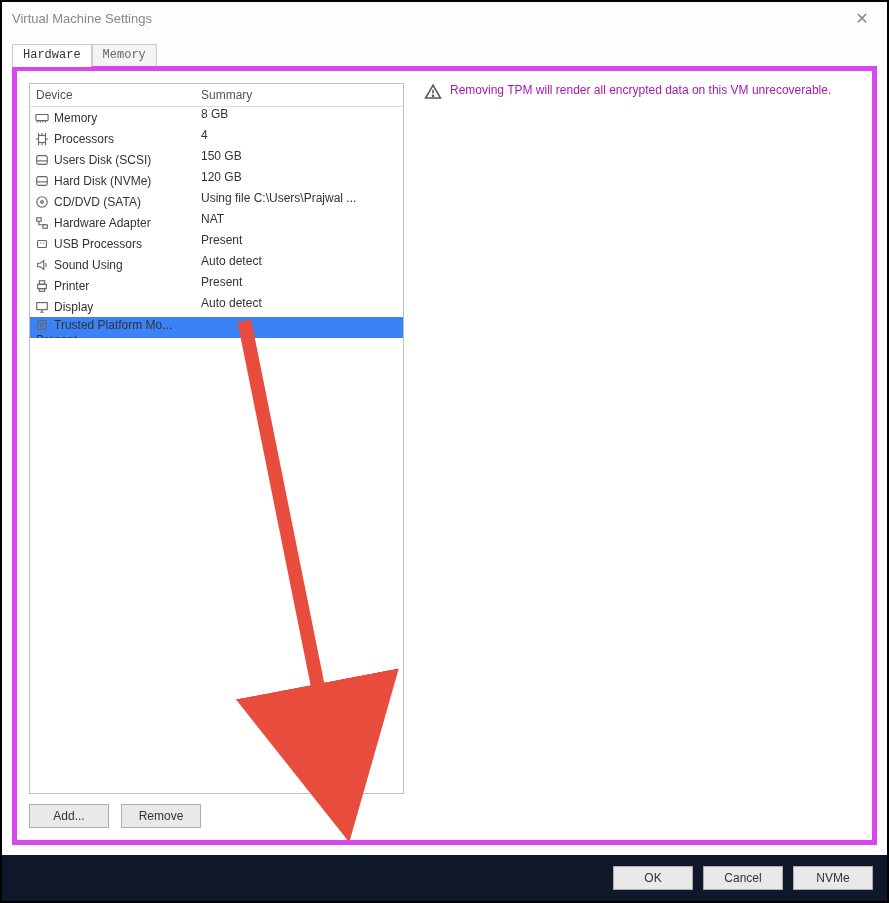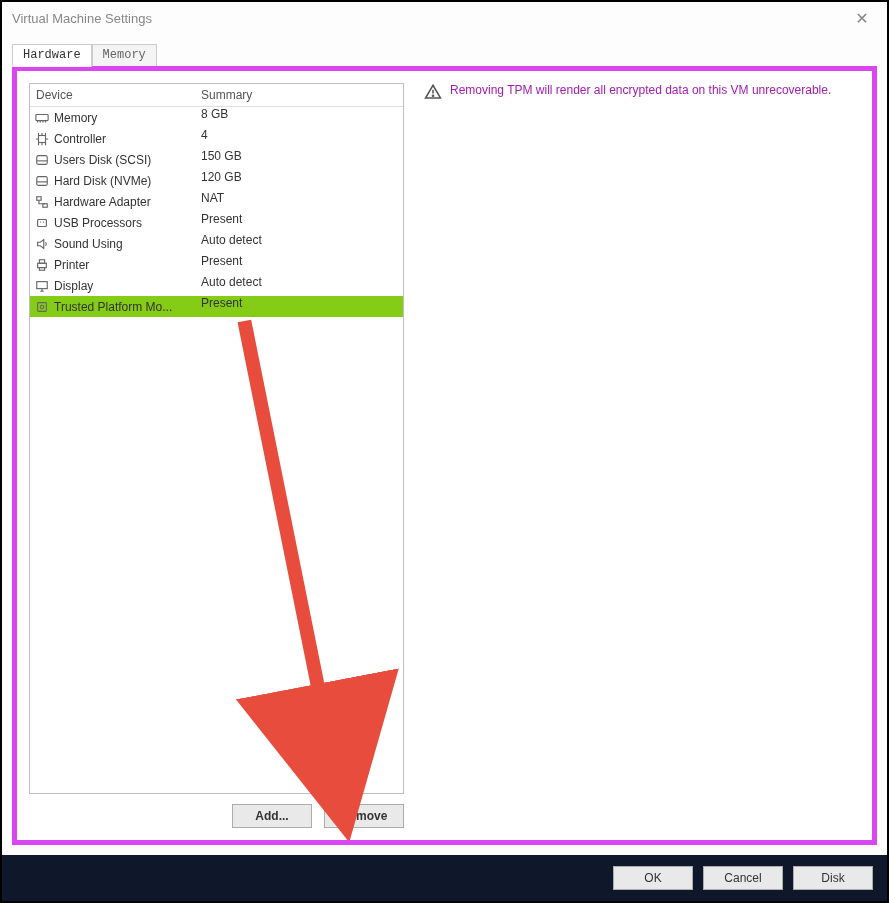--- a/index.html
+++ b/index.html
@@ -83,32 +83,31 @@
     padding: 4px 6px;
   }
   .col-dev { width: 165px; display:flex; align-items:center; gap:4px; }
   .col-sum { flex: 1; }
   .dl-row {
     display: flex;
     height: 21px;
     padding: 0;
     color: #333;
   }
-  .dl-row.selected { background: #84cc16; }
+  .dl-row.selected { background: #3b82f6; flex-direction: column; }
   .dl-row .col { padding: 0 6px; overflow:hidden; white-space:nowrap; text-overflow: ellipsis; }
   .dl-row .col-dev { padding-left: 4px; }
   .dev-icon {
     width: 16px; height: 16px;
     display:inline-flex; align-items:center; justify-content:center;
     color:#666; flex:0 0 16px;
   }
   .btn-row {
-    display:flex; justify-content:flex-end; gap:12px;
+    display:flex; justify-content:flex-start; gap:12px;
     padding: 10px 0 0 0;
-    font-weight: bold;
   }
   .btn {
     min-width: 80px; height: 24px;
     border: 1px solid #adadad;
     background: #e9e9e9;
     color:#333;
     display:inline-flex; align-items:center; justify-content:center;
     cursor: default;
     font-size:12px;
     padding: 0 12px;
@@ -171,21 +170,21 @@
               <div class="col col-sum">8 GB</div>
             </div>
             <div class="dl-row">
               <div class="col col-dev">
                 <span class="dev-icon">
                   <svg viewBox="0 0 16 16" width="14" height="14" fill="none" stroke="#666" stroke-width="1.3">
                     <rect x="4" y="4" width="8" height="8"></rect>
                     <path d="M8 1v3M8 12v3M1 8h3M12 8h3M4 1v3M12 1v3M4 12v3M12 12v3"></path>
                   </svg>
                 </span>
-                <span>Controller</span>
+                <span>Processors</span>
               </div>
               <div class="col col-sum">4</div>
             </div>
             <div class="dl-row">
               <div class="col col-dev">
                 <span class="dev-icon">
                   <svg viewBox="0 0 16 16" width="14" height="14" fill="none" stroke="#666" stroke-width="1.3">
                     <rect x="2" y="3" width="12" height="10" rx="2"></rect>
                     <line x1="2" y1="9" x2="14" y2="9"></line>
                   </svg>
@@ -198,20 +197,32 @@
               <div class="col col-dev">
                 <span class="dev-icon">
                   <svg viewBox="0 0 16 16" width="14" height="14" fill="none" stroke="#666" stroke-width="1.3">
                     <rect x="2" y="3" width="12" height="10" rx="2"></rect>
                     <line x1="2" y1="9" x2="14" y2="9"></line>
                   </svg>
                 </span>
                 <span>Hard Disk (NVMe)</span>
               </div>
               <div class="col col-sum">120 GB</div>
+            </div>
+            <div class="dl-row">
+              <div class="col col-dev">
+                <span class="dev-icon">
+                  <svg viewBox="0 0 16 16" width="14" height="14" fill="none" stroke="#666" stroke-width="1.3">
+                    <circle cx="8" cy="8" r="6"></circle>
+                    <circle cx="8" cy="8" r="1.5"></circle>
+                  </svg>
+                </span>
+                <span>CD/DVD (SATA)</span>
+              </div>
+              <div class="col col-sum">Using file C:\Users\Prajwal ...</div>
             </div>
             <div class="dl-row">
               <div class="col col-dev">
                 <span class="dev-icon">
                   <svg viewBox="0 0 16 16" width="14" height="14" fill="none" stroke="#666" stroke-width="1.3">
                     <rect x="2" y="2" width="5" height="4"></rect>
                     <rect x="9" y="10" width="5" height="4"></rect>
                     <path d="M4.5 6v4h7"></path>
                   </svg>
                 </span>
@@ -308,16 +319,16 @@
         </marker>
       </defs>
       <line x1="230" y1="260" x2="320" y2="720" stroke="#e74c3c" stroke-width="14" marker-end="url(#ahead)"></line>
     </svg>
 
   </div>
 
   <div class="footer">
     <div class="btn">OK</div>
     <div class="btn">Cancel</div>
-    <div class="btn">Disk</div>
+    <div class="btn">NVMe</div>
   </div>
 
 </div>
 
 </body></html>

